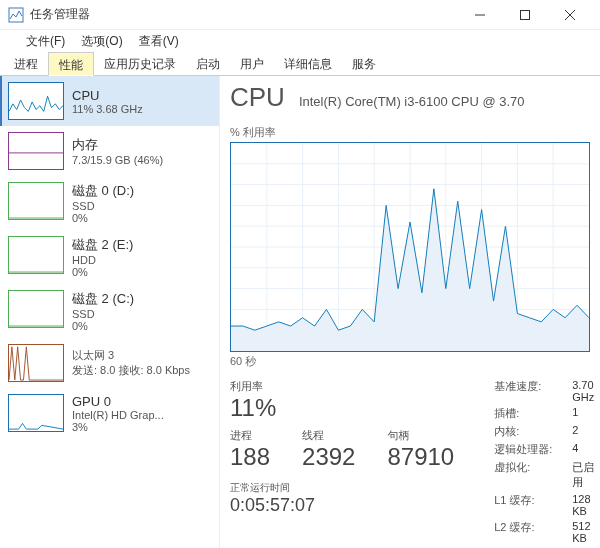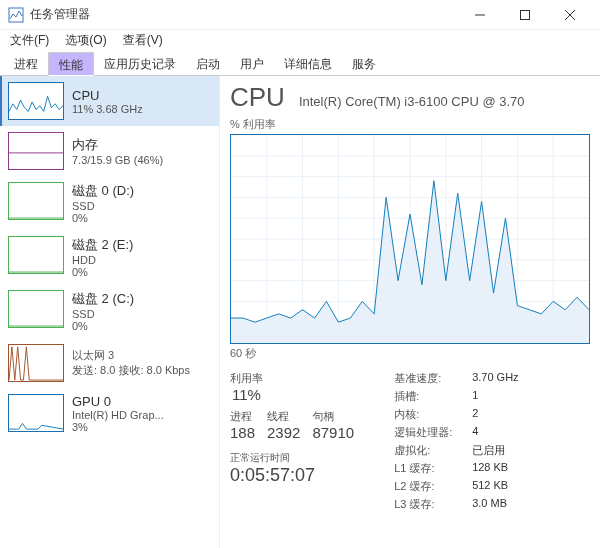--- a/index.html
+++ b/index.html
@@ -2,49 +2,49 @@
 <html><head>
 <meta charset="utf-8">
 <style>
 * { margin: 0; padding: 0; box-sizing: border-box; font-family: "Microsoft YaHei", "Segoe UI", sans-serif; }
 body { width: 600px; height: 548px; overflow: hidden; background: #fff; font-size: 12px; color: #333; }
 .titlebar { height: 30px; display: flex; align-items: center; padding: 0 8px 0 8px; border-bottom: 1px solid #eee; }
 .titlebar .icon { width: 16px; height: 16px; margin-right: 6px; }
 .titlebar .title { flex: 1; font-size: 12px; }
 .win-controls { display: flex; }
 .win-btn { width: 45px; height: 30px; display: flex; align-items: center; justify-content: center; color: #333; }
-.menubar { height: 22px; display: flex; align-items: flex-start; padding: 0 4px; gap: 4px; }
+.menubar { height: 22px; display: flex; align-items: center; padding: 0 20px; gap: 4px; }
 .menu-item { padding: 2px 6px; font-size: 12px; }
 .tabs { display: flex; border-bottom: 1px solid #ccc; padding: 0 4px; height: 24px; }
 .tab { padding: 4px 10px; font-size: 12px; cursor: pointer; }
-.tab.active { border: 1px solid #ccc; border-bottom: 1px solid #fff; background: #c4b5fd; margin-bottom: -1px; }
+.tab.active { border: 1px solid #ccc; border-bottom: 1px solid #fff; background: #fef9c3; margin-bottom: -1px; }
 .body { display: flex; height: calc(100% - 76px); }
 .sidebar { width: 220px; overflow-y: auto; border-right: 1px solid #eee; }
 .sb-item { display: flex; padding: 6px 8px; gap: 8px; cursor: pointer; }
 .sb-item.selected { background: #d9e8f7; border-left: 2px solid #3a78c0; padding-left: 6px; }
 .sb-thumb { width: 56px; height: 38px; border: 1px solid #1a6fb0; background: #fff; position: relative; flex-shrink: 0; }
 .sb-thumb.mem { border-color: #8b3a8b; }
 .sb-thumb.disk { border-color: #4caf50; }
 .sb-thumb.eth { border-color: #a0522d; }
 .sb-thumb.gpu { border-color: #1a6fb0; }
 .sb-info { display: flex; flex-direction: column; justify-content: center; overflow: hidden; }
 .sb-title { font-size: 13px; font-weight: 400; white-space: nowrap; }
 .sb-sub { font-size: 11px; color: #555; white-space: nowrap; overflow: hidden; text-overflow: ellipsis; }
 .main { flex: 1; padding: 6px 0 0 10px; overflow: hidden; }
 .main-head { display: flex; align-items: baseline; gap: 14px; }
 .main-head h1 { font-size: 26px; font-weight: 400; color: #555; }
 .main-head .model { font-size: 13px; color: #555; }
-.chart-label { font-size: 11px; color: #666; margin-top: 4px; }
+.chart-label { font-size: 11px; color: #666; margin-top: 12px; }
 .chart { width: 360px; height: 210px; border: 1px solid #1a6fb0; margin-top: 2px; position: relative; }
 .chart-footer { font-size: 11px; color: #666; margin-top: 2px; }
 .stats { display: flex; gap: 40px; margin-top: 10px; }
 .stat-col { display: flex; flex-direction: column; gap: 0; }
-.stat-row { display: flex; gap: 12px; }
+.stat-row { display: flex; gap: 32px; }
 .stat-block .label { font-size: 11px; color: #555; }
-.stat-block .value { font-size: 15px; color: #444; text-align: center; }
+.stat-block .value { font-size: 24px; color: #444; text-align: center; }
 .uptime-label { font-size: 10px; color: #555; margin-top: 10px; }
 .uptime-value { font-size: 18px; color: #444; }
 .info-grid { display: grid; grid-template-columns: 70px auto; gap: 3px 8px; font-size: 11px; color: #555; }
 .info-grid .v { color: #333; }
 svg.spark { position: absolute; inset: 0; width: 100%; height: 100%; }
 </style>
 </head>
 <body>
 
 <div class="titlebar">

